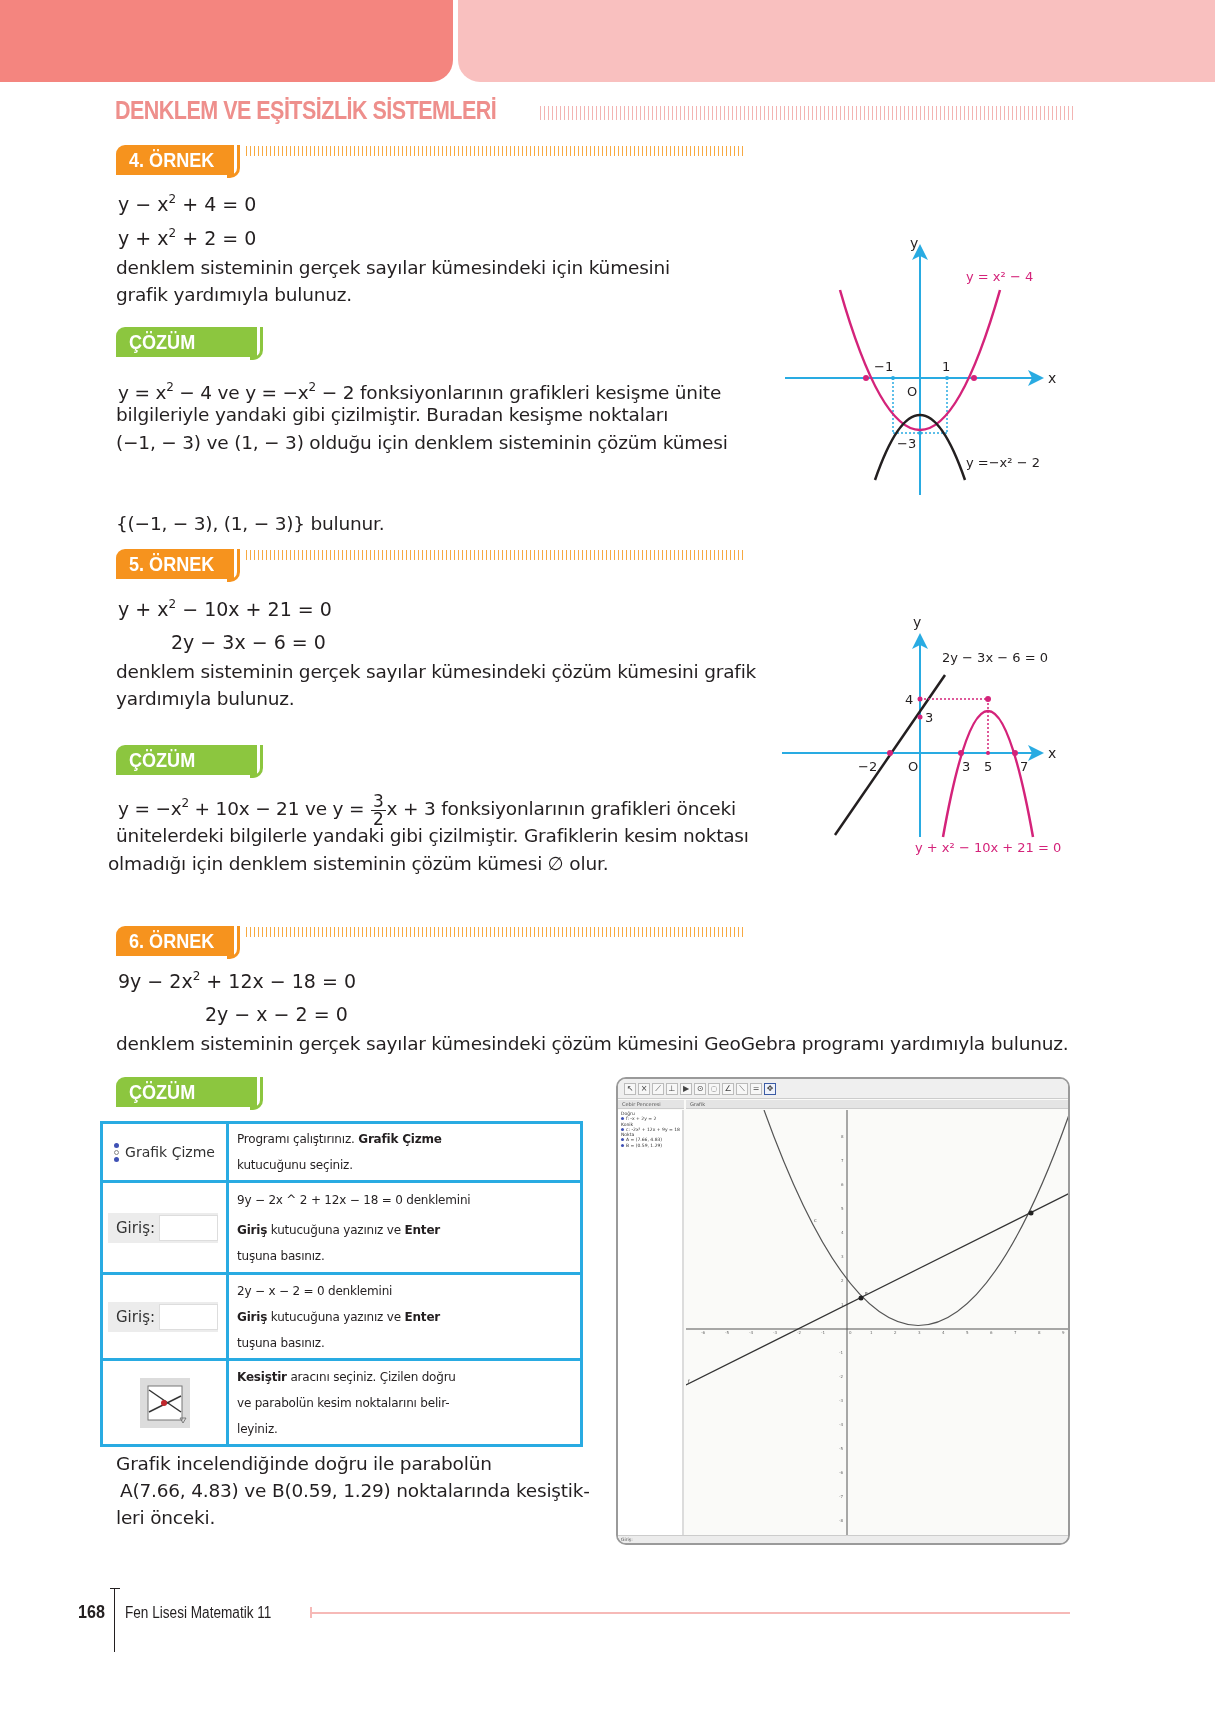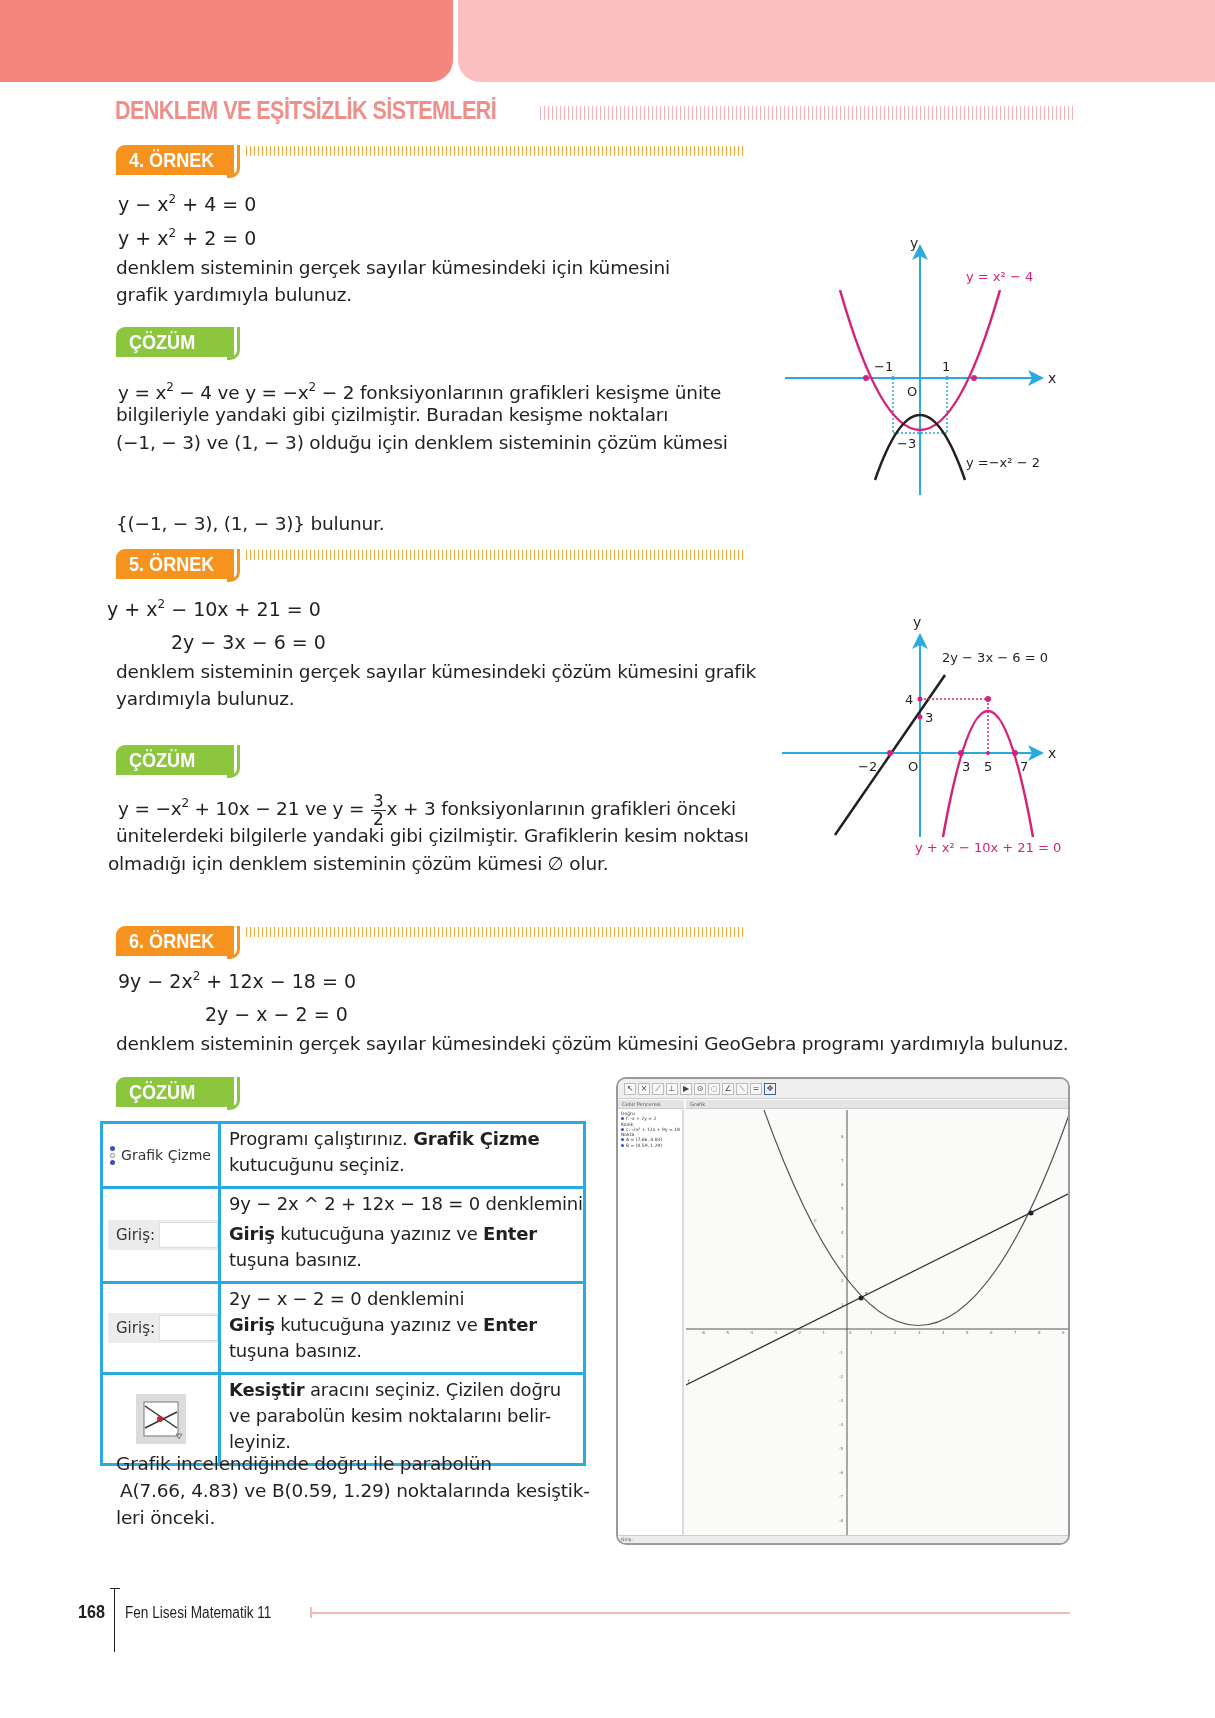--- a/index.html
+++ b/index.html
@@ -9,39 +9,39 @@
     .top-left-band { position: absolute; left: 0; top: 0; width: 453px; height: 82px; background: #f4857f; border-bottom-right-radius: 22px; }
     .top-right-band { position: absolute; left: 458px; top: 0; width: 757px; height: 82px; background: #f9c0bf; border-bottom-left-radius: 22px; }
 
     .chapter-title { position: absolute; left: 115px; top: 96px; font-family: "Liberation Sans", sans-serif; font-weight: bold; font-size: 25px; color: #ee8f8c; letter-spacing: -0.6px; transform: scaleX(0.86); transform-origin: left center; white-space: nowrap; }
     .chapter-hatch { position: absolute; left: 540px; top: 106px; width: 535px; height: 14px; background: repeating-linear-gradient(90deg, #f3b4b2 0 1.5px, transparent 1.5px 4px); }
 
     .tag { position: absolute; height: 30px; border-radius: 9px 0 0 0; color: #fff; font-family: "Liberation Sans", sans-serif; font-weight: bold; font-size: 21px; line-height: 30px; padding-left: 13px; }
     .tag .lbl { display: inline-block; transform: scaleX(0.86); transform-origin: left center; white-space: nowrap; }
     .tag::after { content: ""; position: absolute; right: -6px; top: 0; width: 10px; height: 30px; border-right: 3px solid; border-bottom: 3px solid; border-radius: 0 0 10px 0; border-color: inherit; }
     .tag-ornek { width: 118px; background: #f6931e; border-color: #f6931e; }
-    .tag-cozum { width: 118px; background: #8cc63f; border-color: #8cc63f; }
+    .tag-cozum { width: 141px; background: #8cc63f; border-color: #8cc63f; }
     .ornek-hatch { position: absolute; height: 10px; background: repeating-linear-gradient(90deg, #f7a941 0 1.5px, transparent 1.5px 4px); }
 
     .txt { position: absolute; font-family: "DejaVu Sans", sans-serif; font-size: 18.5px; color: #231f20; line-height: 27px; white-space: nowrap; letter-spacing: -0.2px; }
     .eq { position: absolute; font-family: "DejaVu Sans", sans-serif; font-size: 19px; color: #231f20; white-space: nowrap; }
     sup { font-size: 12px; vertical-align: 8px; }
     b { font-weight: bold; }
 
     .frac { display: inline-block; vertical-align: middle; text-align: center; line-height: 17px; font-size: 17px; margin: 0 1px; }
     .frac span { display: block; }
     .frac .num { border-bottom: 1px solid #231f20; padding: 0 2px; }
 
     svg text { font-family: "DejaVu Sans", sans-serif; }
 
     
     .steps { position: absolute; left: 100px; top: 1121px; width: 483px; border-collapse: collapse; }
     .steps td { border: 3px solid #29abe2; vertical-align: middle; }
     .steps td.icon-cell { width: 126px; text-align: center; padding: 0; }
-    .steps td.text-cell { padding: 2px 0 8px 8px; font-size: 18px; line-height: 26px; white-space: nowrap; letter-spacing: -0.2px; }
+    .steps td.text-cell { padding: 2px 0 2px 8px; font-size: 12px; line-height: 26px; white-space: nowrap; letter-spacing: -0.2px; }
     .giris-box { display: flex; align-items: center; background: #ececec; margin-left: 5px; width: 110px; height: 30px; }
     .giris-box .gl { font-size: 15px; color: #333; padding: 0 4px 0 8px; }
     .giris-box .gi { flex: 1; height: 26px; background: #fff; border: 1px solid #ddd; }
     .gc-box { display: flex; align-items: center; justify-content: center; gap: 6px; font-size: 14px; color: #333; height: 50px; }
     .gc-dots { display: flex; flex-direction: column; gap: 2px; }
     .gc-dots i { display: block; width: 5px; height: 5px; border-radius: 50%; background: #3f51b5; }
     .gc-dots i.o { background: #fff; border: 1px solid #888; }
 
     
     .gg-window { position: absolute; left: 616px; top: 1077px; width: 454px; height: 468px; border: 2px solid #9a9a9a; border-radius: 10px; background: #fafaf8; overflow: hidden; }
@@ -112,21 +112,21 @@
   <text x="104" y="141" font-size="13" fill="#231f20">−1</text>
   <text x="172" y="141" font-size="13" fill="#231f20">1</text>
   <text x="127" y="218" font-size="13" fill="#231f20">−3</text>
   <text x="196" y="51" font-size="13" fill="#d4237a">y = x² − 4</text>
   <text x="196" y="237" font-size="13" fill="#231f20">y =−x² − 2</text>
 </svg>
 
 <div class="tag tag-ornek" style="left:116px; top:549px;"><span class="lbl">5. ÖRNEK</span></div>
 <div class="ornek-hatch" style="left:246px; top:550px; width:500px;"></div>
 
-<div class="eq" style="left:107px; top:597px;text-align:center;"><span>y + x</span><sup>2</sup><span> − 10x + 21 = 0</span></div>
+<div class="eq" style="left:118px; top:597px;text-align:center;"><span>y + x</span><sup>2</sup><span> − 10x + 21 = 0</span></div>
 <div class="eq" style="left:171px; top:631px;">2y − 3x − 6 = 0</div>
 <div class="txt" style="left:116px; top:658px;">denklem sisteminin gerçek sayılar kümesindeki çözüm kümesini grafik</div>
 <div class="txt" style="left:116px; top:685px;">yardımıyla bulunuz.</div>
 
 <div class="tag tag-cozum" style="left:116px; top:745px;"><span class="lbl">ÇÖZÜM</span></div>
 
 <div class="txt" style="left:118px; top:790px;"><span>y = −x</span><sup>2</sup><span> + 10x − 21</span><span> ve </span><span>y = </span><span class="frac"><span class="num">3</span><span>2</span></span><span>x + 3</span><span> fonksiyonlarının grafikleri önceki</span></div>
 <div class="txt" style="left:116px; top:822px;">ünitelerdeki bilgilerle yandaki gibi çizilmiştir. Grafiklerin kesim noktası</div>
 <div class="txt" style="left:108px; top:850px;"><span>olmadığı için denklem sisteminin çözüm kümesi </span><span>∅</span><span> olur.</span></div>
 

